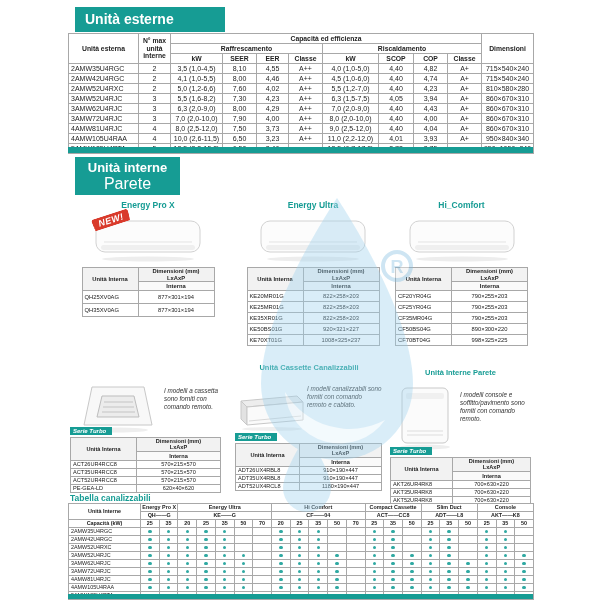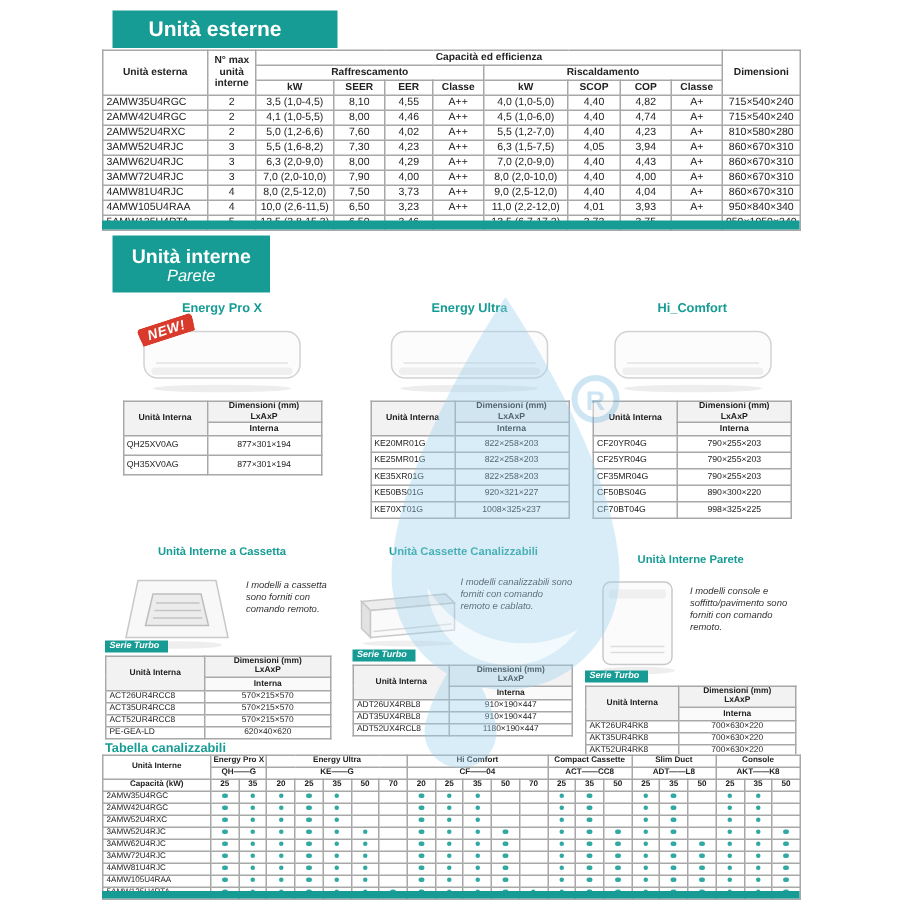--- a/index.html
+++ b/index.html
@@ -4,27 +4,27 @@
 <style>
   html,body{margin:0;padding:0;}
   body{
     width:600px;height:600px;position:relative;overflow:hidden;
     background:#ffffff;font-family:"Liberation Sans",sans-serif;color:#222;
   }
   .abs{position:absolute;}
   
   .teal-box{background:#169C94;color:#fff;}
   #ext-title{left:75px;top:7px;width:150px;height:25px;line-height:25px;
-    font-size:14px;font-weight:bold;padding-left:24px;box-sizing:border-box;}
+    font-size:14px;font-weight:bold;padding-left:10px;box-sizing:border-box;}
   #divider-top{left:68px;top:147px;width:465px;height:6px;background:#169C94;}
   #divider-bottom{left:68px;top:594px;width:465px;height:5px;background:#169C94;}
   #int-title{left:75px;top:157px;width:105px;height:38px;text-align:center;
     display:flex;flex-direction:column;justify-content:center;}
   #int-title .l1{font-size:13px;font-weight:bold;}
-  #int-title .l2{font-size:11px;font-style:italic;}
+  #int-title .l2{font-size:16px;}
   
   table{border-collapse:collapse;table-layout:fixed;background:#fff;}
   th,td{border:1px solid #a8a8a8;text-align:center;padding:0 1px;overflow:hidden;}
   td.left{text-align:left;padding-left:2px;}
   
   #ext-table{left:68px;top:33px;width:465px;font-size:7px;}
   #ext-table th{font-size:6.8px;font-weight:bold;line-height:1.1;}
   #ext-table thead tr{height:10px;}
   #ext-table tbody tr{height:9px;}
   #ext-table tbody td{line-height:9px;white-space:nowrap;}
@@ -366,21 +366,20 @@
         </tr>
         <tr>
           <td class="left">CF70BT04G</td>
           <td>998×325×225</td>
         </tr>
       </tbody>
   </table>
 </div>
 
 <div class="special" style="left:68px;width:160px;height:132px;">
-  <div class="stitle">Unità Interne a Cassetta</div>
   <svg class="abs" style="left:14px;top:16px;" width="72" height="56" viewBox="0 0 72 56">
     <polygon points="10,8 62,8 70,46 2,46" fill="#f8f8f8" stroke="#c8c8c8"></polygon>
     <polygon points="20,17 52,17 57,38 15,38" fill="#ececec" stroke="#bdbdbd"></polygon>
     <line x1="22" y1="23" x2="51" y2="23" stroke="#c4c4c4"></line>
     <line x1="21" y1="28" x2="52" y2="28" stroke="#c4c4c4"></line>
     <line x1="20" y1="33" x2="53" y2="33" stroke="#c4c4c4"></line>
     <ellipse cx="36" cy="51" rx="30" ry="2.5" fill="#eeeeee"></ellipse>
   </svg>
   <div class="note" style="left:96px;top:24px;width:62px;">I modelli a cassetta sono forniti con comando remoto.</div>
   <div class="serie-tag" style="left:2px;top:64px;">Serie Turbo</div>

